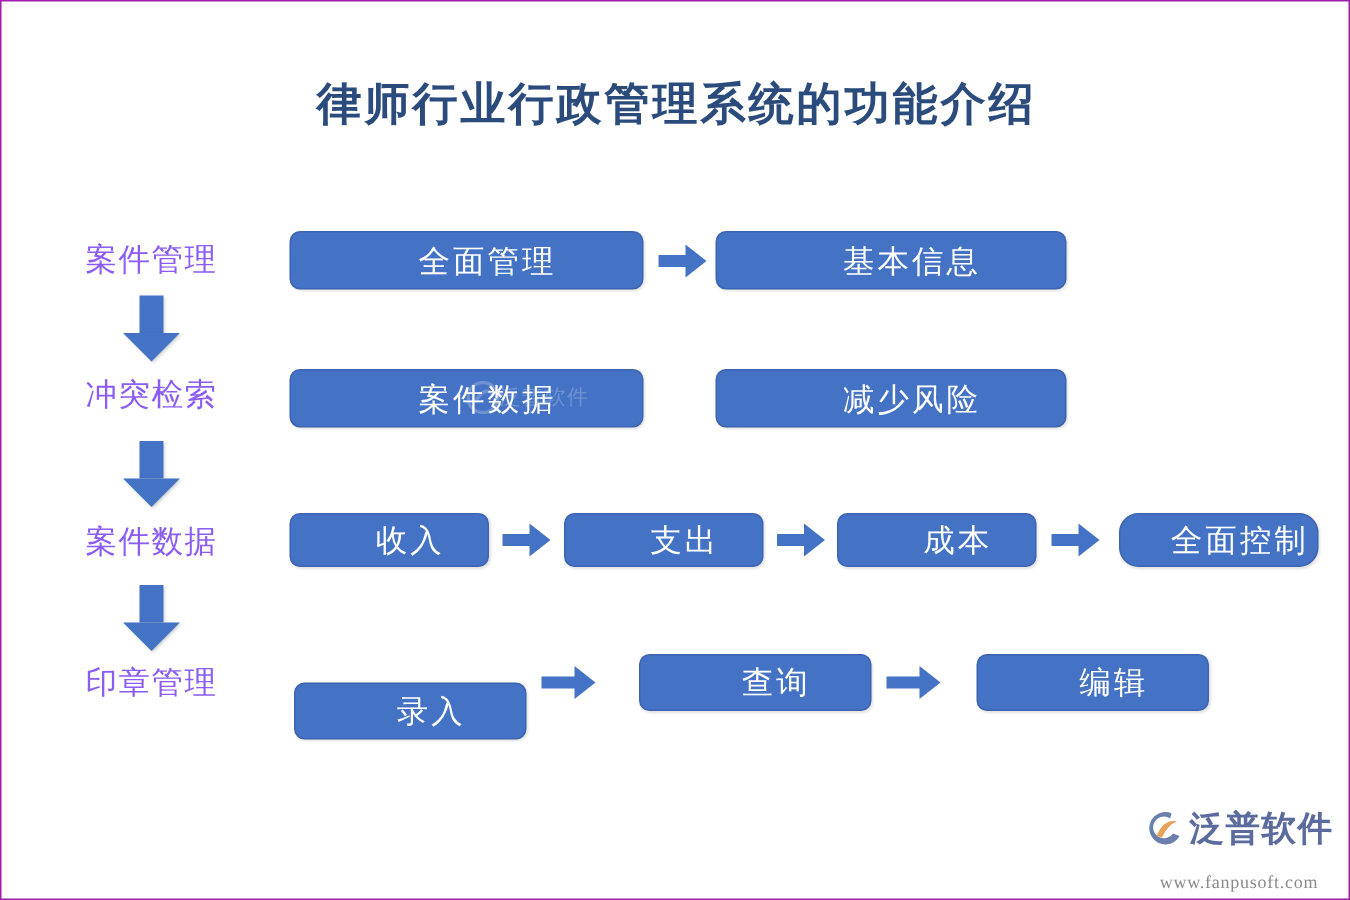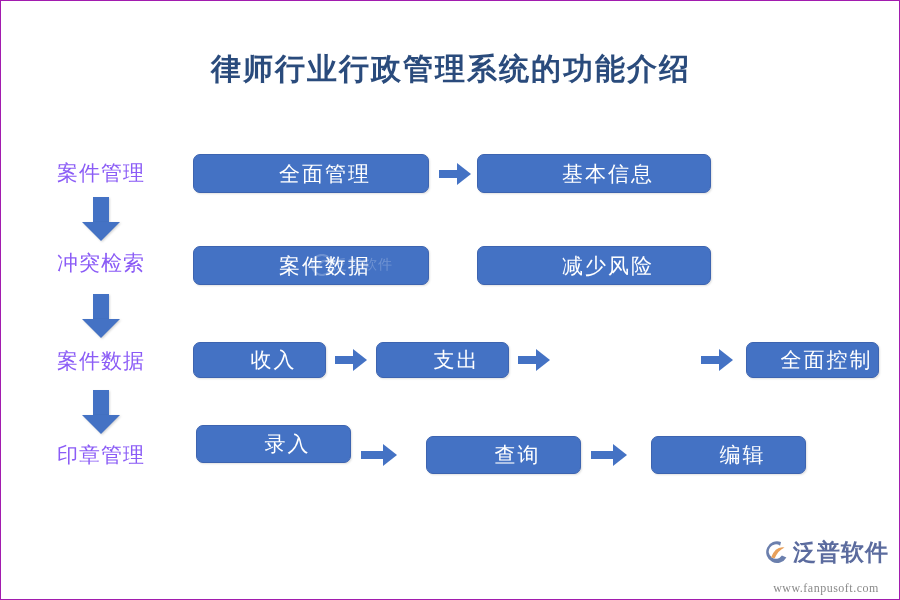--- a/index.html
+++ b/index.html
@@ -210,36 +210,37 @@
     <div class="head" style="left:18px;"></div>
   </div>
 
   <div class="node-box" style="left:375px; top:341px; width:133px; height:36px;">支出</div>
 
   <div class="arrow-right" style="left:517px; top:348px; width:32px;">
     <div class="shaft" style="width:20px;"></div>
     <div class="head" style="left:18px;"></div>
   </div>
 
+  <div class="node-box" style="left:557px; top:341px; width:133px; height:36px;">成本</div>
 
   <div class="arrow-right" style="left:700px; top:348px; width:32px;">
     <div class="shaft" style="width:20px;"></div>
     <div class="head" style="left:18px;"></div>
   </div>
 
-  <div class="node-box" style="left:745px; top:341px; width:133px; height:36px;">全面控制</div>
+  <div class="node-box" style="left:745px; top:341px; width:133px; height:36px;border-radius:13px;">全面控制</div>
 
   <div class="arrow-down" style="left:81px; top:389px;">
     <div class="shaft"></div>
     <div class="head"></div>
   </div>
 
   <div class="stage-label" style="left:35px; top:440px;">印章管理</div>
 
-  <div class="node-box" style="left:195px; top:424px; width:155px; height:38px;">录入</div>
+  <div class="node-box" style="left:195px; top:454px; width:155px; height:38px;">录入</div>
 
   <div class="arrow-right" style="left:360px; top:443px; width:38px;">
     <div class="shaft" style="width:24px;"></div>
     <div class="head" style="left:22px;"></div>
   </div>
 
   <div class="node-box" style="left:425px; top:435px; width:155px; height:38px;">查询</div>
 
   <div class="arrow-right" style="left:590px; top:443px; width:38px;">
     <div class="shaft" style="width:24px;"></div>

